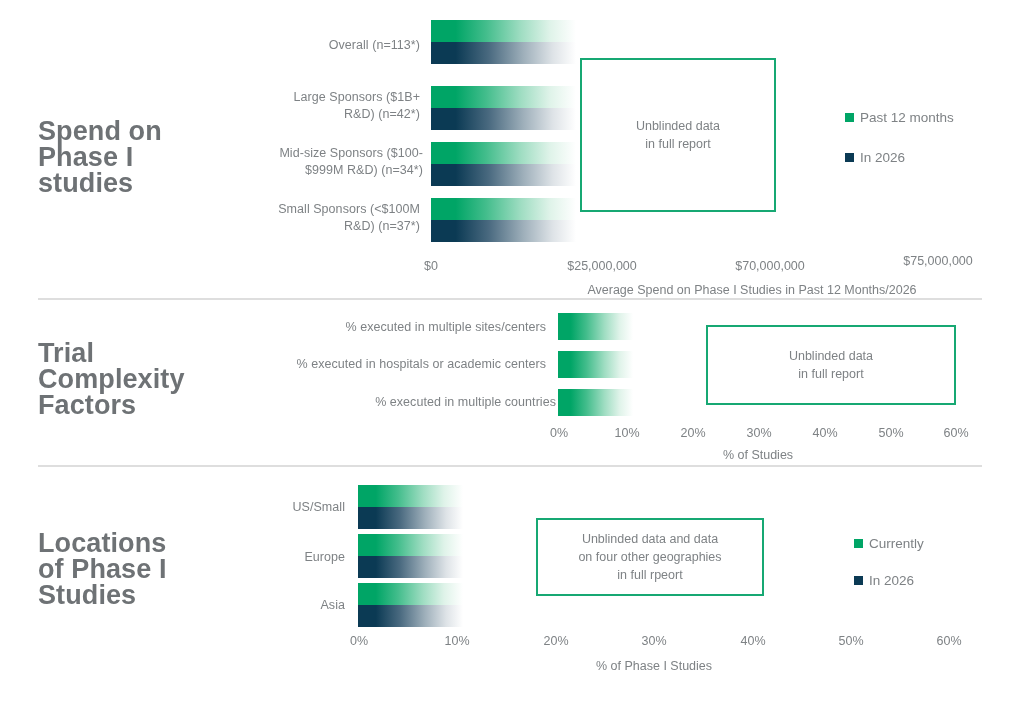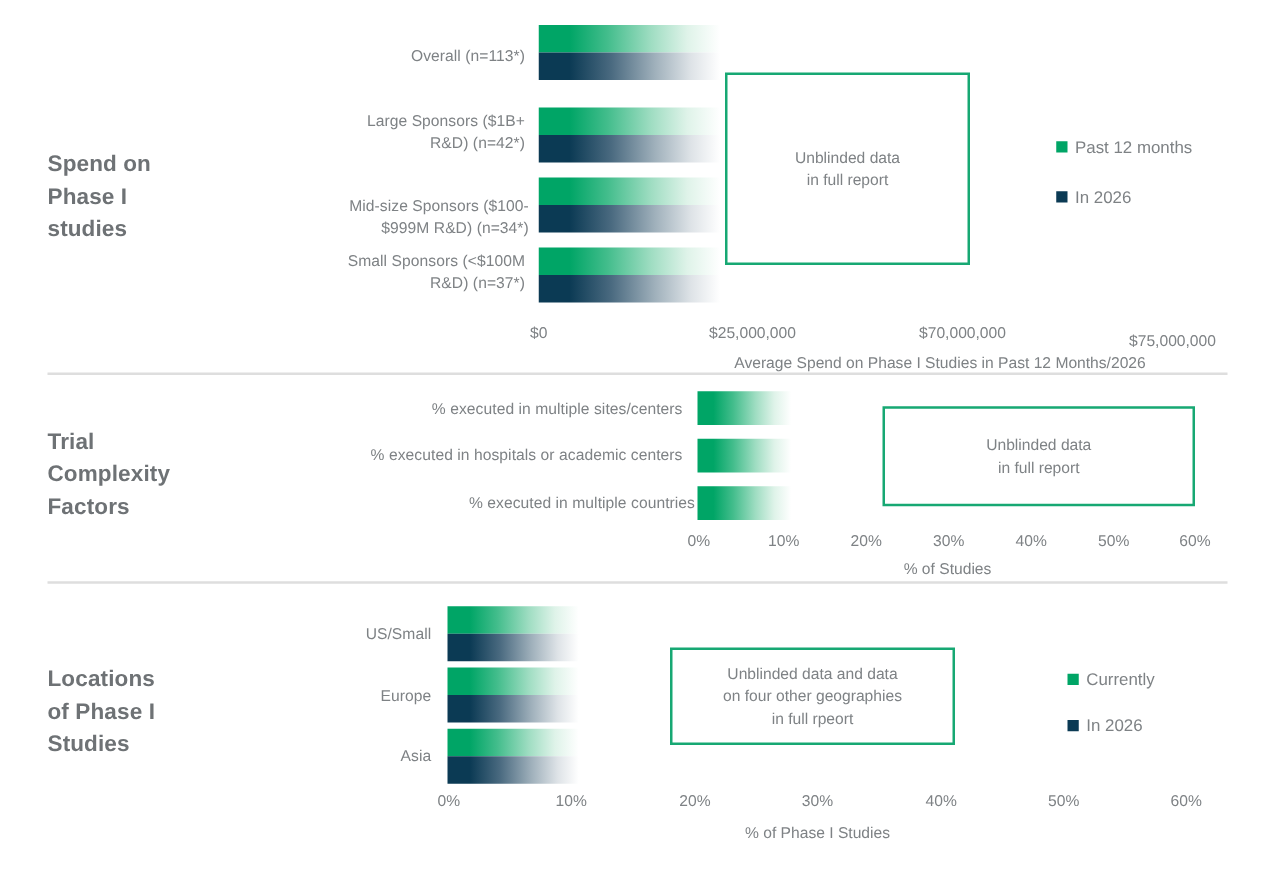--- a/index.html
+++ b/index.html
@@ -30,21 +30,21 @@
   .divider {
     position: absolute;
     left: 38px;
     width: 944px;
     height: 2px;
     background: #dedede;
   }
 
   .sect-title {
     position: absolute;
-    font-size: 18px;
+    font-size: 27px;
     font-weight: bold;
     line-height: 26px;
     color: #6e7275;
     letter-spacing: .1px;
   }
 
   
   .cat-label {
     position: absolute;
     text-align: right;
@@ -136,21 +136,21 @@
       <div>studies</div>
     </div>
 
     <div class="cat-label" style="left:200px;top:37px;width:220px;">
       <div>Overall (n=113*)</div>
     </div>
     <div class="cat-label" style="left:200px;top:89px;width:220px;">
       <div>Large Sponsors ($1B+</div>
       <div>R&amp;D) (n=42*)</div>
     </div>
-    <div class="cat-label" style="left:193px;top:145px;width:230px;margin-top:12px;">
+    <div class="cat-label" style="left:193px;top:145px;width:230px;">
       <div>Mid-size Sponsors ($100-</div>
       <div>$999M R&amp;D) (n=34*)</div>
     </div>
     <div class="cat-label" style="left:190px;top:201px;width:230px;">
       <div>Small Sponsors (&lt;$100M</div>
       <div>R&amp;D) (n=37*)</div>
     </div>
 
     <div class="bar green" style="left:431px;top:20px;width:145px;"></div>
     <div class="bar navy" style="left:431px;top:42px;width:145px;"></div>
@@ -174,21 +174,21 @@
       <span class="legend-text">Past 12 months</span>
     </div>
     <div class="legend-item" style="left:845px;top:150px;">
       <span class="legend-swatch" style="background:#0b3a54;"></span>
       <span class="legend-text">In 2026</span>
     </div>
 
     <div class="tick" style="left:431px;top:259px;">$0</div>
     <div class="tick" style="left:602px;top:259px;">$25,000,000</div>
     <div class="tick" style="left:770px;top:259px;">$70,000,000</div>
-    <div class="tick" style="left:938px;top:266px;">$75,000,000</div>
+    <div class="tick" style="left:938px;top:254px;">$75,000,000</div>
     <div class="axis-title" style="left:705px;top:283px;margin-left:47px;">Average Spend on Phase I Studies in Past 12 Months/2026</div>
 
     <div class="divider" style="top:298px;"></div>
   </div>
 
   <div class="section" style="top:300px;height:165px;">
 
     <div class="sect-title" style="left:38px;top:40px;width:190px;">
       <div>Trial</div>
       <div>Complexity</div>

